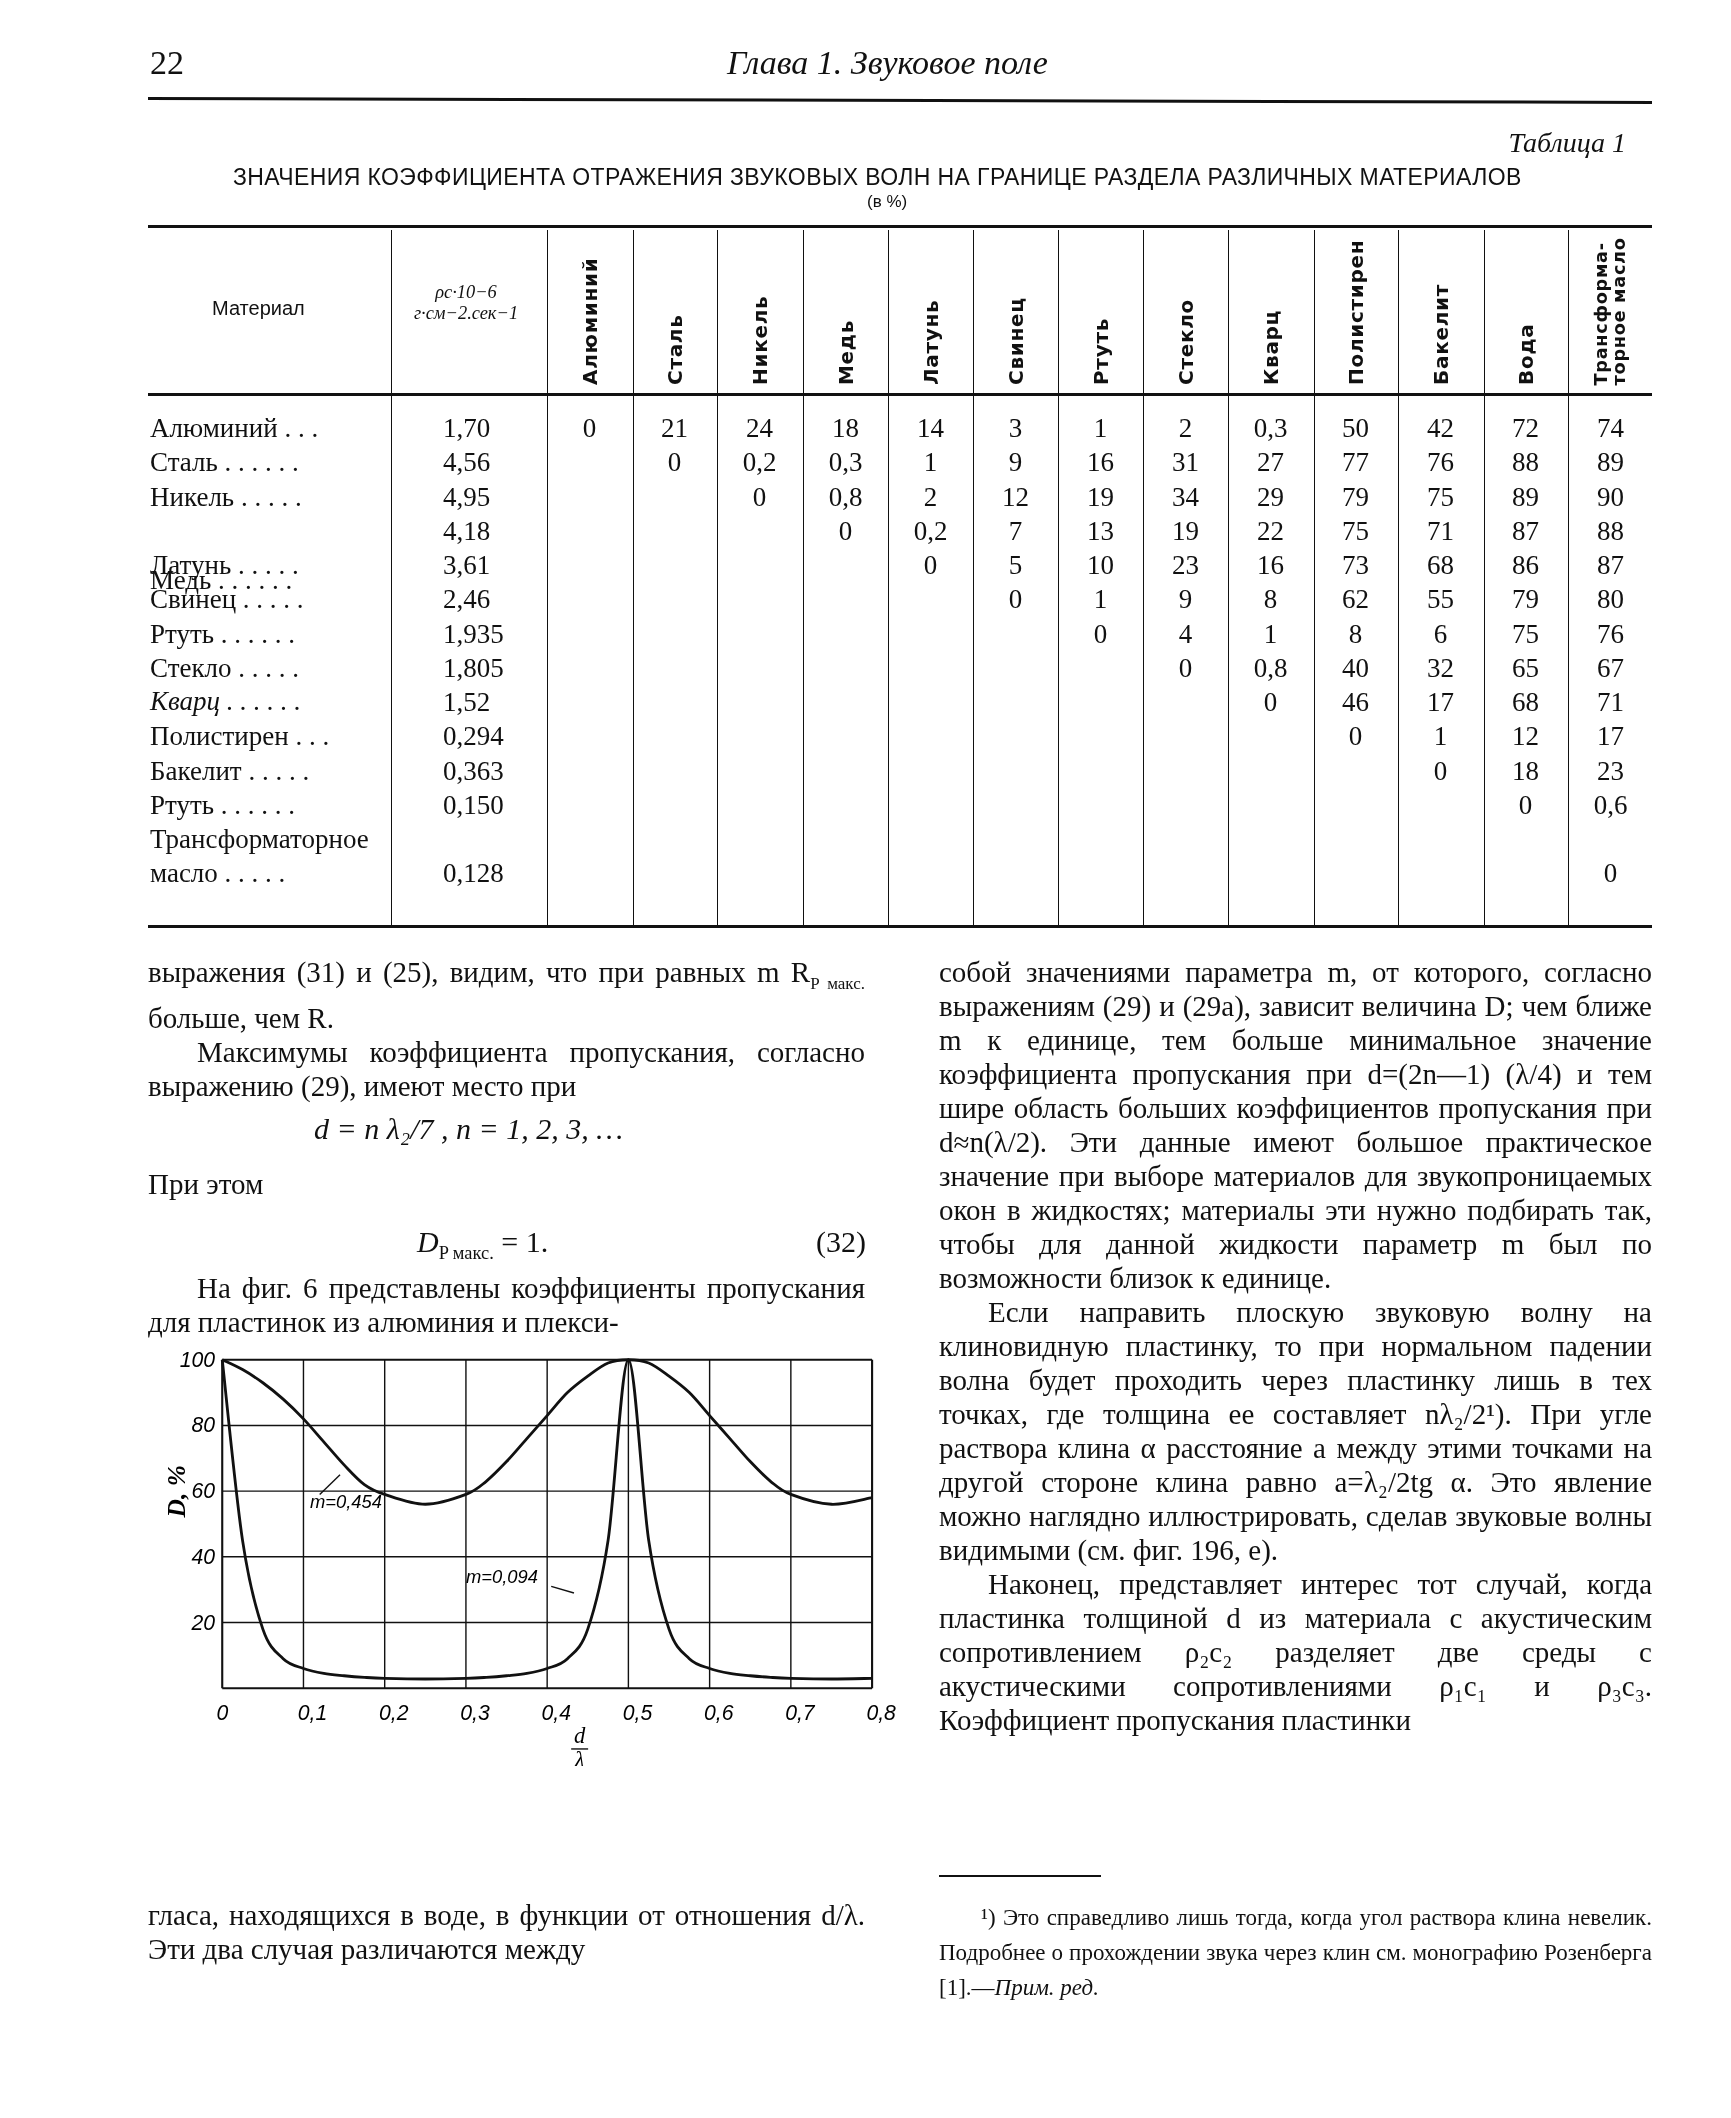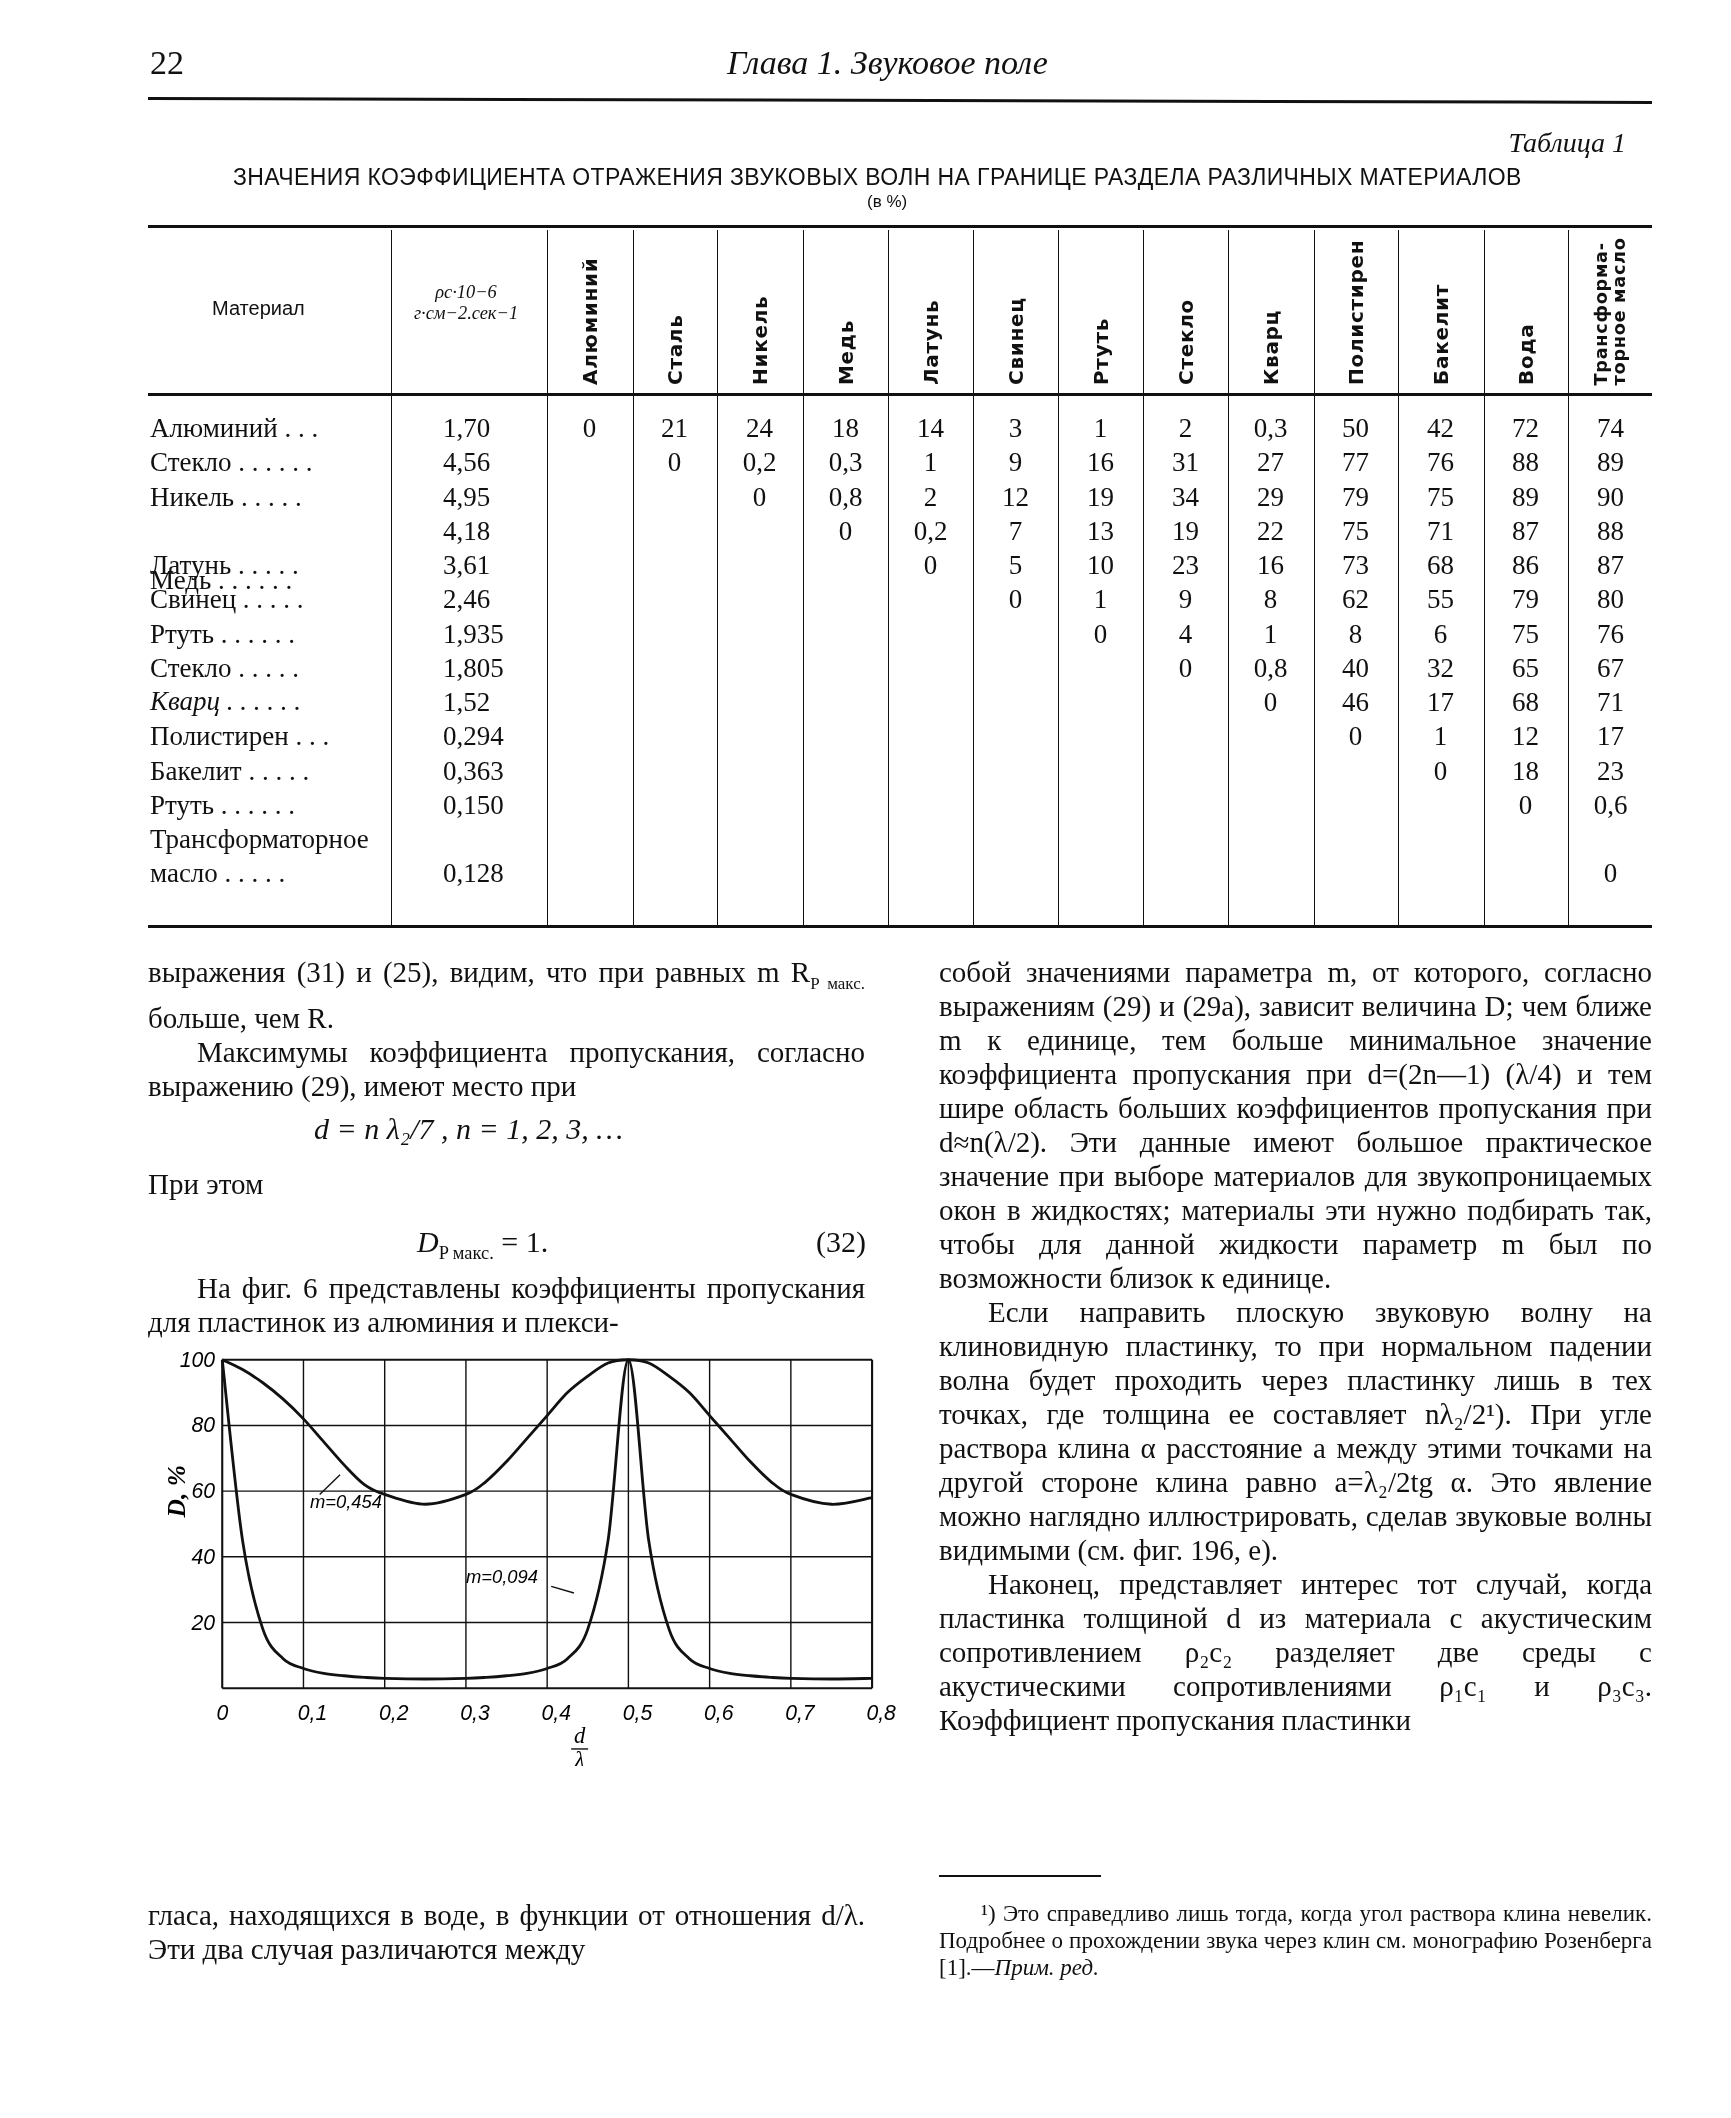--- a/index.html
+++ b/index.html
@@ -29,21 +29,21 @@
 
   .para { position:absolute; font-size:29px; line-height:34px; text-align:justify; }
   .para p { margin:0; }
   .indent { text-indent:49px; }
   .formula { position:absolute; font-size:30px; font-style:italic; }
   .eqno { position:absolute; font-size:30px; }
 
   .fig-cap { position:absolute; left:148px; top:1769px; width:717px; font-size:22.6px; line-height:27px; text-align:justify; }
   .fig-cap .last { text-align:center; }
   .footrule { position:absolute; left:939px; top:1875px; width:162px; height:2.1px; background:#111; }
-  .footnote { position:absolute; left:939px; top:1900px; width:713px; font-size:23px; line-height:27px; text-align:justify; }
+  .footnote { position:absolute; left:939px; top:1900px; width:713px; font-size:23px; line-height:35px; text-align:justify; }
 </style>
 </head>
 <body>
 
 <div class="abs pageno">22</div>
 <div class="abs runhead">Глава 1. Звуковое поле</div>
 <div class="abs rule-top"></div>
 
 <div class="abs tabno">Таблица 1</div>
 <div class="abs tabtitle">ЗНАЧЕНИЯ КОЭФФИЦИЕНТА ОТРАЖЕНИЯ ЗВУКОВЫХ ВОЛН НА ГРАНИЦЕ РАЗДЕЛА РАЗЛИЧНЫХ МАТЕРИАЛОВ</div>
@@ -125,21 +125,21 @@
       <div class="cell" style="left: 803px; top: 413px;">18</div>
       <div class="cell" style="left: 888px; top: 413px;">14</div>
       <div class="cell" style="left: 973px; top: 413px;">3</div>
       <div class="cell" style="left: 1058px; top: 413px;">1</div>
       <div class="cell" style="left: 1143px; top: 413px;">2</div>
       <div class="cell" style="left: 1228px; top: 413px;">0,3</div>
       <div class="cell" style="left: 1313px; top: 413px;">50</div>
       <div class="cell" style="left: 1398px; top: 413px;">42</div>
       <div class="cell" style="left: 1483px; top: 413px;">72</div>
       <div class="cell" style="left: 1568px; top: 413px;">74</div>
-      <div class="rowlabel" style="top: 447px;">Стекло . . . . . .</div>
+      <div class="rowlabel" style="top: 447px;">Сталь . . . . . .</div>
       <div class="rc" style="top: 447px;">4,56</div>
       <div class="cell" style="left: 632px; top: 447px;">0</div>
       <div class="cell" style="left: 717px; top: 447px;">0,2</div>
       <div class="cell" style="left: 803px; top: 447px;">0,3</div>
       <div class="cell" style="left: 888px; top: 447px;">1</div>
       <div class="cell" style="left: 973px; top: 447px;">9</div>
       <div class="cell" style="left: 1058px; top: 447px;">16</div>
       <div class="cell" style="left: 1143px; top: 447px;">31</div>
       <div class="cell" style="left: 1228px; top: 447px;">27</div>
       <div class="cell" style="left: 1313px; top: 447px;">77</div>

